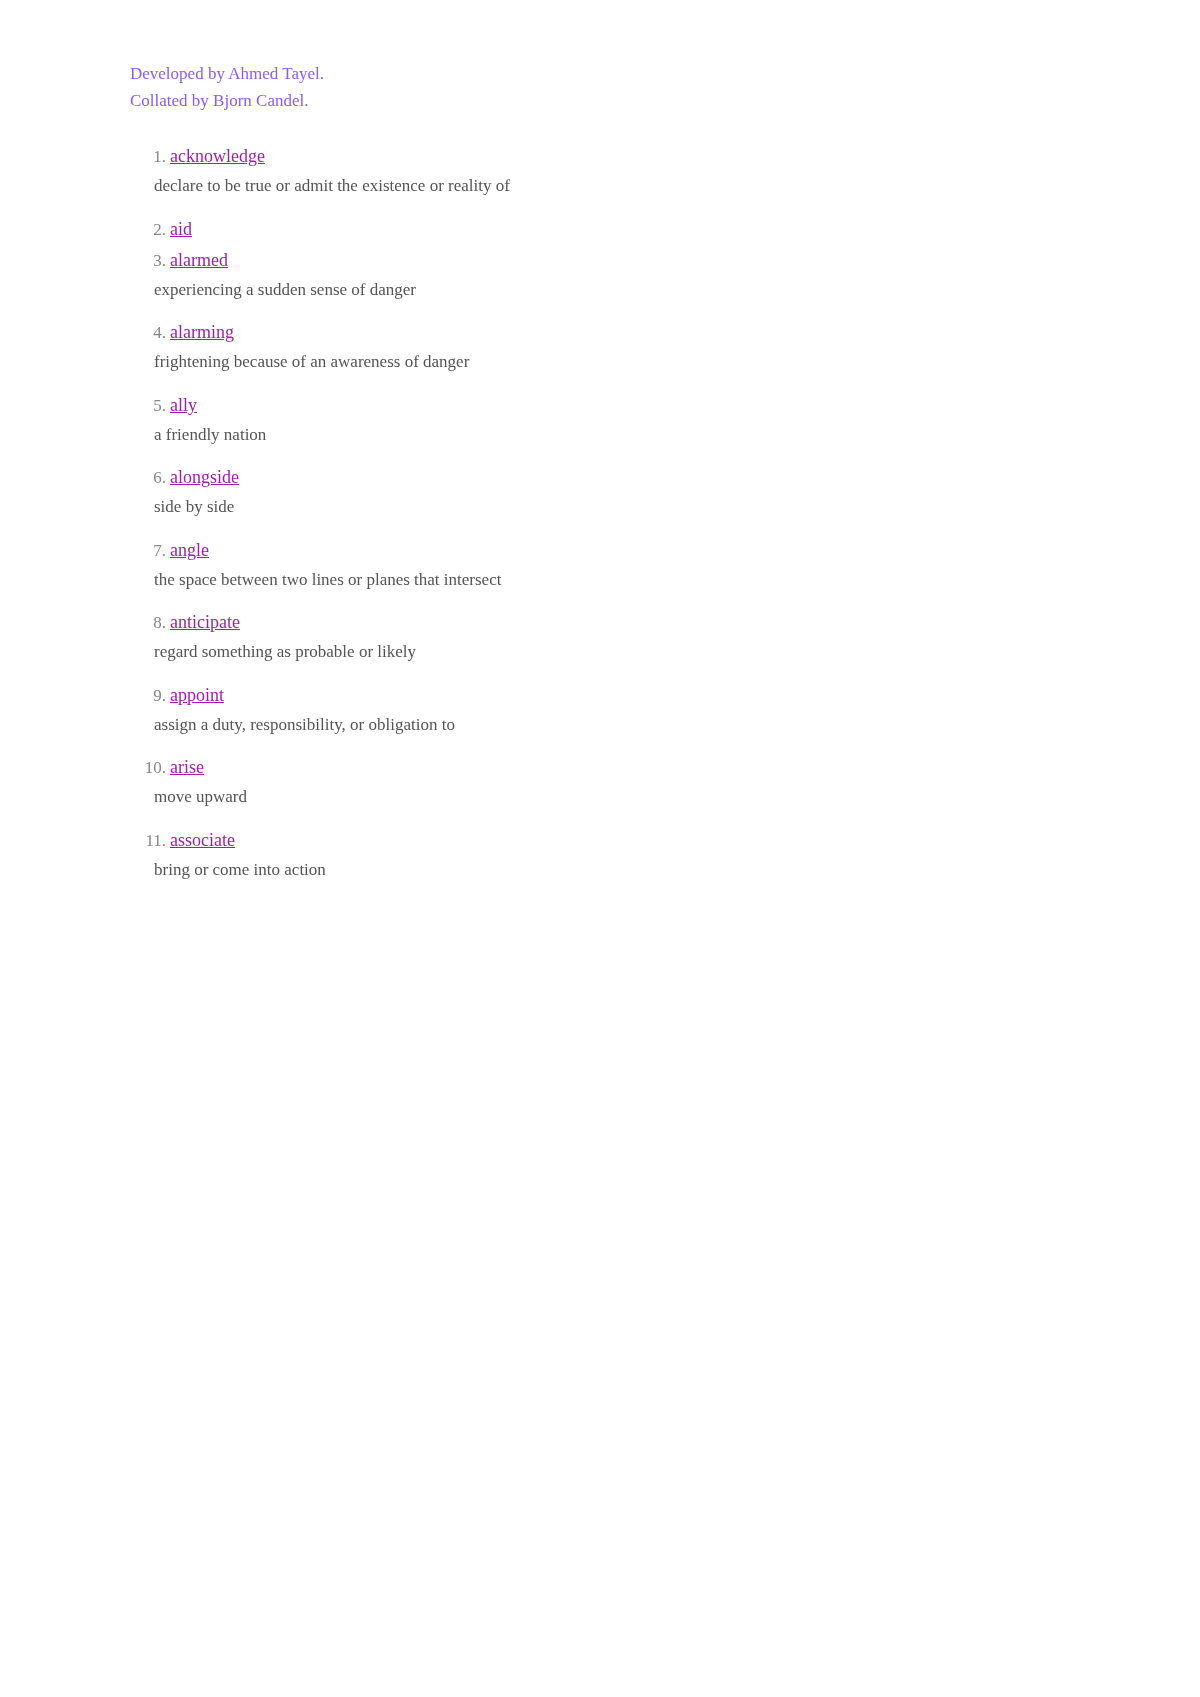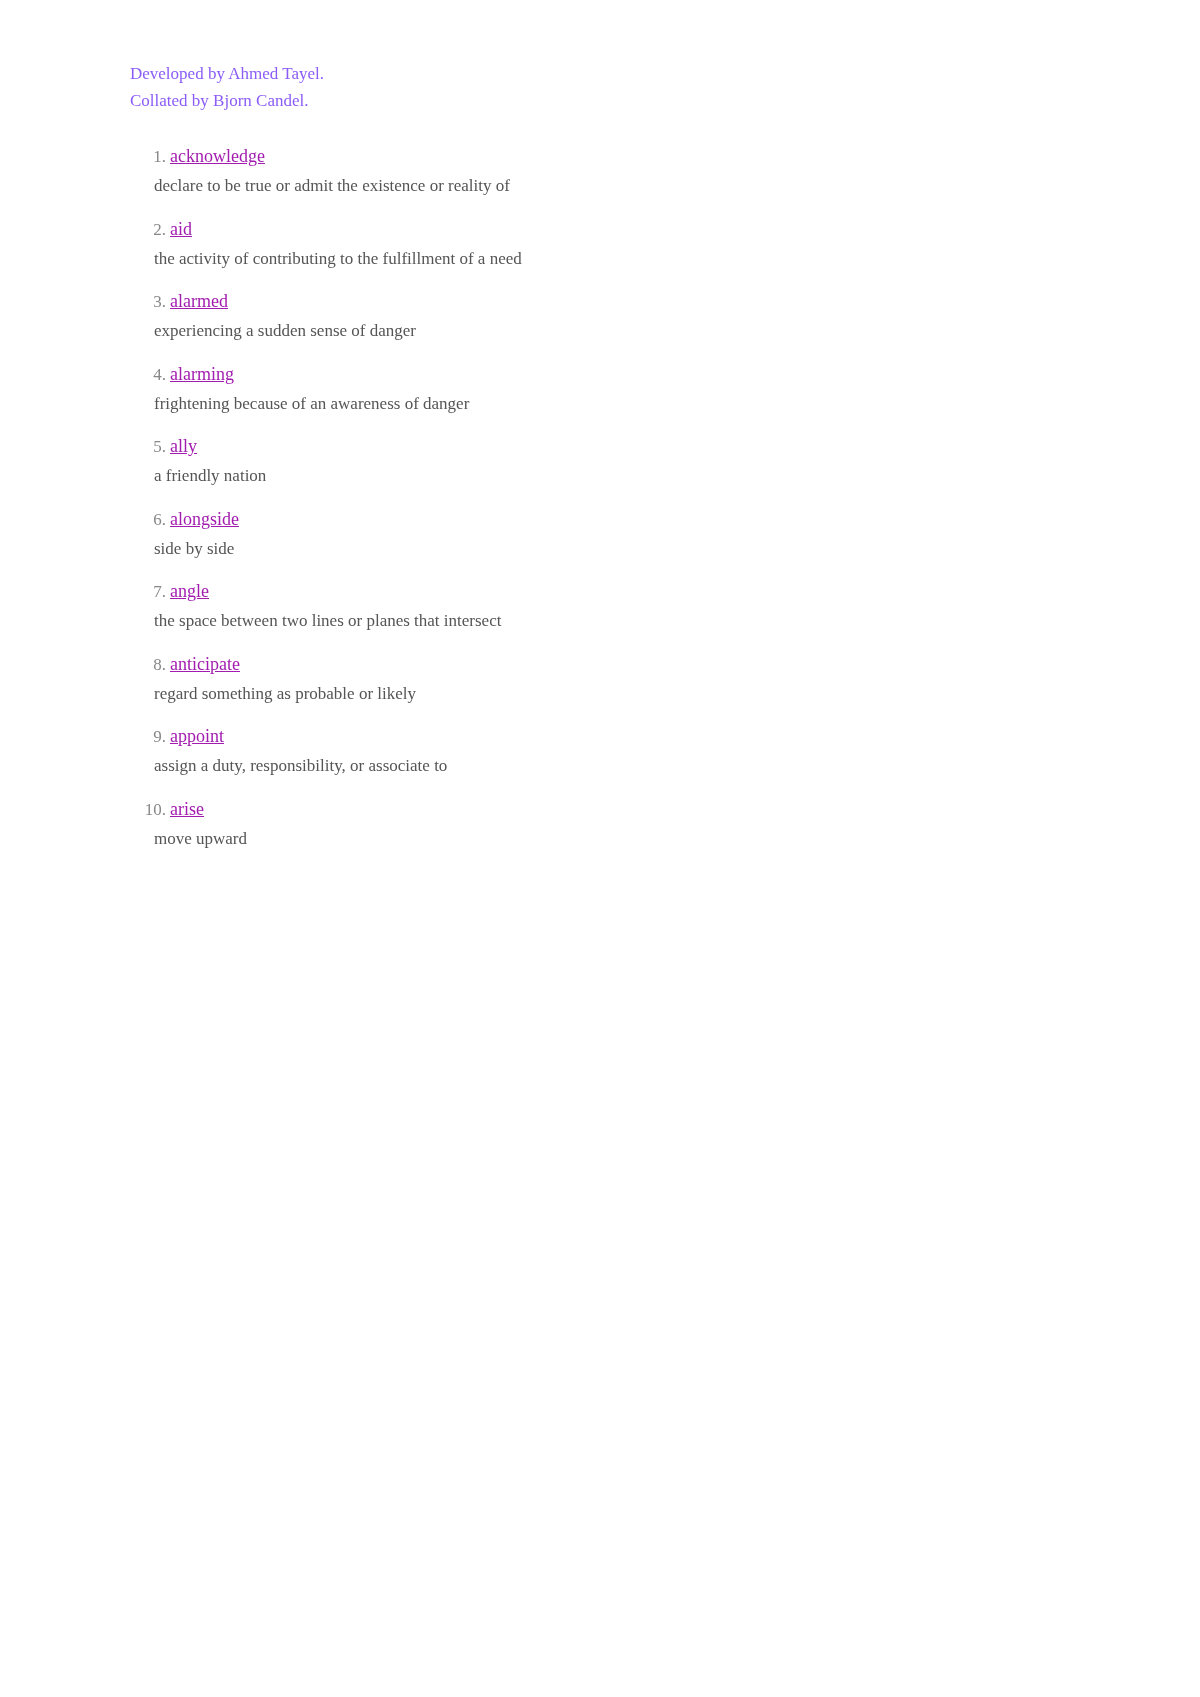--- a/index.html
+++ b/index.html
@@ -76,21 +76,20 @@
         <span class="word-number">1.</span>
         <a class="word-link" href="#">acknowledge</a>
       </div>
       <div class="word-definition">declare to be true or admit the existence or reality of</div>
     </li>
     <li class="word-item">
       <div class="word-number-row">
         <span class="word-number">2.</span>
         <a class="word-link" href="#">aid</a>
       </div>
-      <div class="word-definition">the activity of contributing to the fulfillment of a need</div>
     </li>
     <li class="word-item">
       <div class="word-number-row">
         <span class="word-number">3.</span>
         <a class="word-link" href="#">alarmed</a>
       </div>
       <div class="word-definition">experiencing a sudden sense of danger</div>
     </li>
     <li class="word-item">
       <div class="word-number-row">
@@ -125,22 +124,29 @@
         <span class="word-number">8.</span>
         <a class="word-link" href="#">anticipate</a>
       </div>
       <div class="word-definition">regard something as probable or likely</div>
     </li>
     <li class="word-item">
       <div class="word-number-row">
         <span class="word-number">9.</span>
         <a class="word-link" href="#">appoint</a>
       </div>
-      <div class="word-definition">assign a duty, responsibility, or associate to</div>
+      <div class="word-definition">assign a duty, responsibility, or obligation to</div>
     </li>
     <li class="word-item">
       <div class="word-number-row">
         <span class="word-number">10.</span>
         <a class="word-link" href="#">arise</a>
       </div>
       <div class="word-definition">move upward</div>
     </li>
+    <li class="word-item">
+      <div class="word-number-row">
+        <span class="word-number">11.</span>
+        <a class="word-link" href="#">associate</a>
+      </div>
+      <div class="word-definition">bring or come into action</div>
+    </li>
   </ol>
 
 </body></html>

